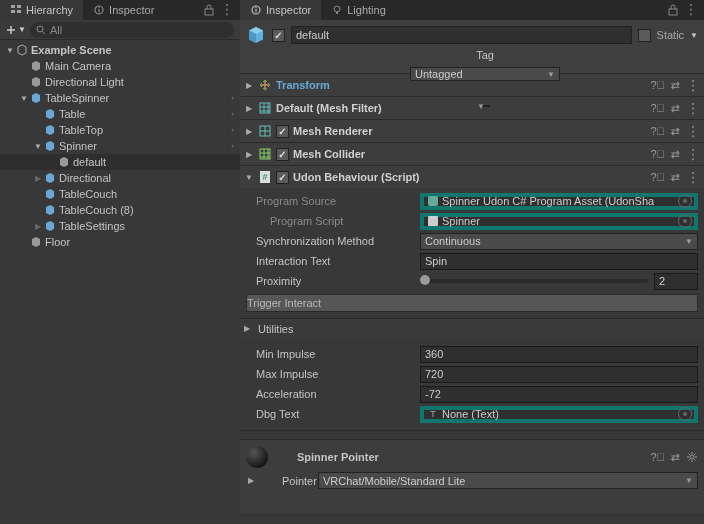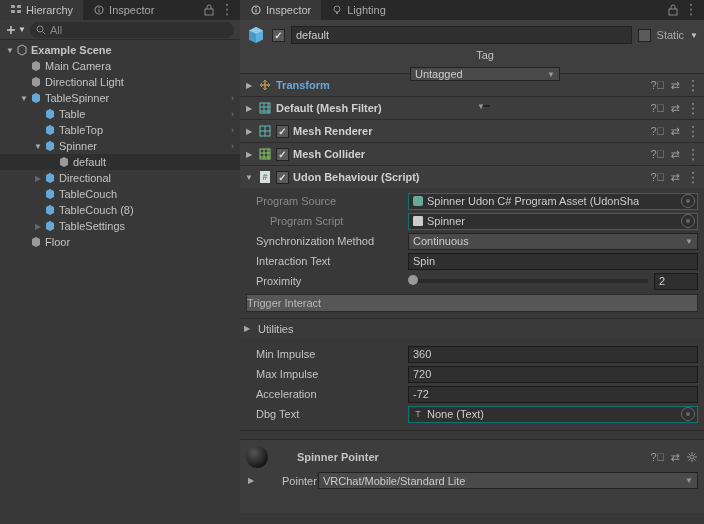--- a/index.html
+++ b/index.html
@@ -51,26 +51,26 @@
   
   
   .comp { border-bottom: 1px solid #2a2a2a; }
   .comp-head { height: 22px; background: #3d3d3d; display: flex; align-items: center; padding: 0 4px; gap: 4px; }
   .comp-head .fold { width: 10px; font-size: 8px; color: #aaa; text-align: center; }
   .comp-head .ic { width: 14px; height: 14px; }
   .comp-head .title { flex: 1; font-weight: bold; color: #d0d0d0; font-size: 11px; }
   .comp-head .title.blue { color: #67a8d8; }
   .comp-head .hicons { display: flex; gap: 6px; color: #999; font-size: 11px; align-items: center; }
   .comp-body { padding: 3px 6px 6px 6px; background: #383838; }
-  .prop { display: flex; align-items: center; height: 20px; gap: 0; }
+  .prop { display: flex; align-items: center; height: 20px; gap: 12px; }
   .prop .plabel { width: 162px; padding-left: 10px; color: #c4c4c4; font-size: 11px; }
   .prop .plabel.dim { color: #8a8a8a; }
   .prop .pval { flex: 1; }
   .textfield { height: 17px; background: #2f2f2f; border: 1px solid #1a1a1a; color: #ccc; padding: 0 4px; font-size: 11px; width: 100%; display: flex; align-items: center; }
-  .objfield { height: 17px; background: #2f2f2f; border: 1px solid #0f766e; color: #ccc; padding: 0 4px; font-size: 11px; display: flex; align-items: center; gap: 4px; position: relative; }
+  .objfield { height: 17px; background: #2f2f2f; border: 4px solid #0f766e; color: #ccc; padding: 0 4px; font-size: 11px; display: flex; align-items: center; gap: 4px; position: relative; }
   .objfield .oicon { width: 10px; height: 10px; }
   .objfield .picker { position: absolute; right: 2px; width: 14px; height: 14px; border-radius: 50%; border: 1px solid #666; display: flex; align-items: center; justify-content: center; }
   .objfield .picker::after { content: ""; width: 4px; height: 4px; border-radius: 50%; background: #666; }
   .slider-row { display: flex; align-items: center; gap: 6px; }
   .slider { flex: 1; height: 4px; background: #2a2a2a; border-radius: 2px; position: relative; }
   .slider .thumb { position: absolute; top: -4px; width: 10px; height: 10px; border-radius: 50%; background: #999; }
   .numbox { width: 44px; height: 17px; background: #2f2f2f; border: 1px solid #1a1a1a; color: #ccc; padding: 0 4px; font-size: 11px; display: flex; align-items: center; }
   
   .trigger-btn { height: 18px; background: #565656; border: 1px solid #2a2a2a; color: #b8b8b8; display: flex; align-items: center; justify-content: flex-start; font-size: 11px; margin-top: 3px; }
   

